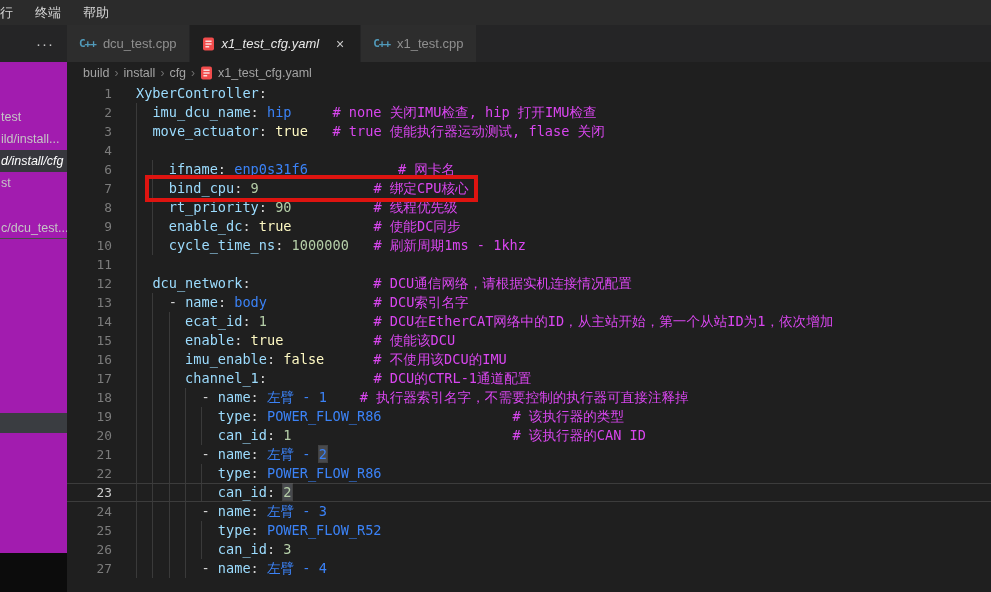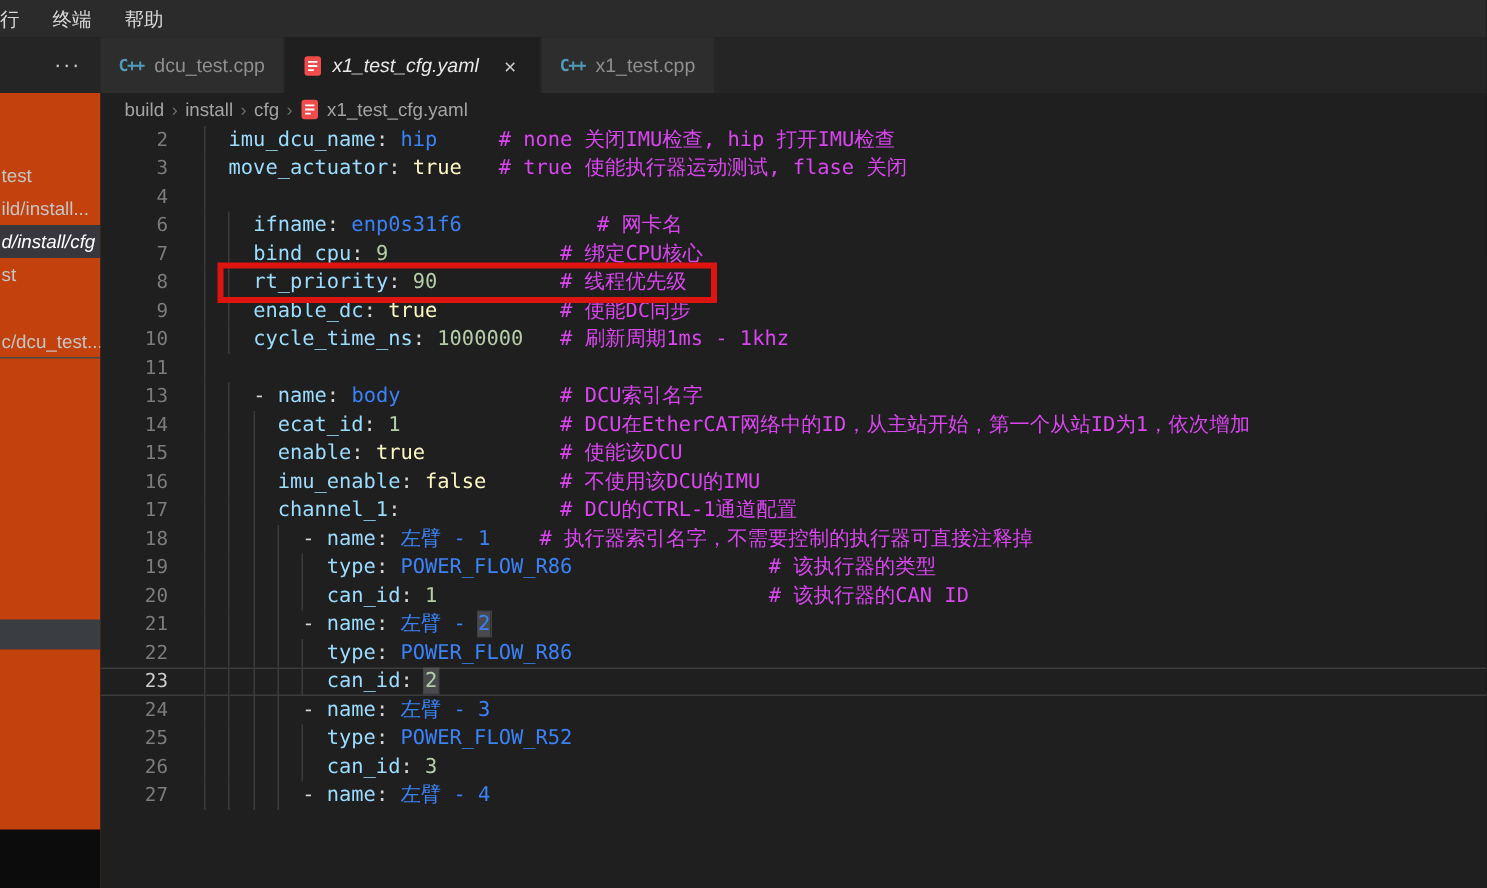--- a/index.html
+++ b/index.html
@@ -18,21 +18,21 @@
                padding-right:13px;box-sizing:border-box;color:#c5c5c5;font-size:15px;letter-spacing:1px;background:#252526;}
   .tab{height:37px;display:flex;align-items:center;gap:7px;padding:0 12px;box-sizing:border-box;
        background:#2d2d2d;border-right:1px solid #252526;font-size:13px;color:#8f8f8f;white-space:nowrap;}
   .tab.active{background:#1f1f1f;color:#e8e8e8;}
   .tab.active .tab-label{font-style:italic;}
   .tab-close{margin-left:6px;color:#cccccc;font-size:14px;line-height:14px;width:16px;text-align:center;border-radius:3px;}
   .icon-cpp{color:#519aba;font-weight:bold;font-size:11px;letter-spacing:-1px;font-family:"DejaVu Sans Mono",monospace;}
   .yaml-svg{display:block;}
 
   
-  .sidebar{position:absolute;left:0;top:62px;width:67px;bottom:0;background:#c2410c;overflow:hidden;}
+  .sidebar{position:absolute;left:0;top:62px;width:67px;bottom:0;background:#a21caf;overflow:hidden;}
   .side-row{position:absolute;left:0;width:67px;height:22px;line-height:22px;font-size:12.5px;
             color:#c5c5c5;white-space:nowrap;padding-left:1px;box-sizing:border-box;}
   .side-row.selected{background:#37373d;color:#ffffff;}
   .side-row.italic{font-style:italic;}
   .side-row.separator{border-bottom:1px solid #4a4a4a;}
   .side-row.empty-hl{background:#3a3d41;height:20px;}
   .side-bottom{position:absolute;left:0;bottom:0;width:67px;height:39px;background:#0c0c0c;}
 
   
   .editor{position:absolute;left:67px;top:62px;right:0;bottom:0;background:#1f1f1f;}
@@ -124,29 +124,31 @@
               <line x1="3.4" y1="4.2" x2="9.6" y2="4.2" stroke="#ffffff" stroke-width="1.2"></line>
               <line x1="3.4" y1="7" x2="9.6" y2="7" stroke="#ffffff" stroke-width="1.2"></line>
               <line x1="3.4" y1="9.8" x2="7.2" y2="9.8" stroke="#ffffff" stroke-width="1.2"></line>
             </svg>
           </span>
           <span>x1_test_cfg.yaml</span>
         </span>
       </div>
     <div class="code-area" id="code-area">
 
+    <div class="code-row"><span class="ln">1</span><span class="code-text"><span class="seg-key">XyberController</span><span class="seg-punct">:</span></span></div>
         <div class="code-row"><span class="guide" style="left: calc(0ch + 69px);"></span><span class="ln">2</span><span class="code-text"><span class="seg-plain">  </span><span class="seg-key">imu_dcu_name</span><span class="seg-punct">:</span><span class="seg-plain"> </span><span class="seg-str">hip</span><span class="seg-plain">     </span><span class="seg-comment"># none 关闭IMU检查, hip 打开IMU检查</span></span></div>
         <div class="code-row"><span class="guide" style="left: calc(0ch + 69px);"></span><span class="ln">3</span><span class="code-text"><span class="seg-plain">  </span><span class="seg-key">move_actuator</span><span class="seg-punct">:</span><span class="seg-plain"> </span><span class="seg-bool">true</span><span class="seg-plain">   </span><span class="seg-comment"># true 使能执行器运动测试, flase 关闭</span></span></div>
         <div class="code-row"><span class="guide" style="left: calc(0ch + 69px);"></span><span class="ln">4</span><span class="code-text"></span></div>
         <div class="code-row"><span class="guide" style="left: calc(0ch + 69px);"></span><span class="guide" style="left: calc(2ch + 69px);"></span><span class="ln">6</span><span class="code-text"><span class="seg-plain">    </span><span class="seg-key">ifname</span><span class="seg-punct">:</span><span class="seg-plain"> </span><span class="seg-str">enp0s31f6</span><span class="seg-plain">           </span><span class="seg-comment"># 网卡名</span></span></div>
         <div class="code-row"><span class="guide" style="left: calc(0ch + 69px);"></span><span class="guide" style="left: calc(2ch + 69px);"></span><span class="ln">7</span><span class="code-text"><span class="seg-plain">    </span><span class="seg-key">bind_cpu</span><span class="seg-punct">:</span><span class="seg-plain"> </span><span class="seg-num">9</span><span class="seg-plain">              </span><span class="seg-comment"># 绑定CPU核心</span></span></div>
         <div class="code-row"><span class="guide" style="left: calc(0ch + 69px);"></span><span class="guide" style="left: calc(2ch + 69px);"></span><span class="ln">8</span><span class="code-text"><span class="seg-plain">    </span><span class="seg-key">rt_priority</span><span class="seg-punct">:</span><span class="seg-plain"> </span><span class="seg-num">90</span><span class="seg-plain">          </span><span class="seg-comment"># 线程优先级</span></span></div>
         <div class="code-row"><span class="guide" style="left: calc(0ch + 69px);"></span><span class="guide" style="left: calc(2ch + 69px);"></span><span class="ln">9</span><span class="code-text"><span class="seg-plain">    </span><span class="seg-key">enable_dc</span><span class="seg-punct">:</span><span class="seg-plain"> </span><span class="seg-bool">true</span><span class="seg-plain">          </span><span class="seg-comment"># 使能DC同步</span></span></div>
         <div class="code-row"><span class="guide" style="left: calc(0ch + 69px);"></span><span class="guide" style="left: calc(2ch + 69px);"></span><span class="ln">10</span><span class="code-text"><span class="seg-plain">    </span><span class="seg-key">cycle_time_ns</span><span class="seg-punct">:</span><span class="seg-plain"> </span><span class="seg-num">1000000</span><span class="seg-plain">   </span><span class="seg-comment"># 刷新周期1ms - 1khz</span></span></div>
         <div class="code-row"><span class="guide" style="left: calc(0ch + 69px);"></span><span class="ln">11</span><span class="code-text"></span></div>
+        <div class="code-row"><span class="guide" style="left: calc(0ch + 69px);"></span><span class="ln">12</span><span class="code-text"><span class="seg-plain">  </span><span class="seg-key">dcu_network</span><span class="seg-punct">:</span><span class="seg-plain">               </span><span class="seg-comment"># DCU通信网络，请根据实机连接情况配置</span></span></div>
         <div class="code-row"><span class="guide" style="left: calc(0ch + 69px);"></span><span class="guide" style="left: calc(2ch + 69px);"></span><span class="ln">13</span><span class="code-text"><span class="seg-plain">    </span><span class="seg-punct">- </span><span class="seg-key">name</span><span class="seg-punct">:</span><span class="seg-plain"> </span><span class="seg-str">body</span><span class="seg-plain">             </span><span class="seg-comment"># DCU索引名字</span></span></div>
         <div class="code-row"><span class="guide" style="left: calc(0ch + 69px);"></span><span class="guide" style="left: calc(2ch + 69px);"></span><span class="guide" style="left: calc(4ch + 69px);"></span><span class="ln">14</span><span class="code-text"><span class="seg-plain">      </span><span class="seg-key">ecat_id</span><span class="seg-punct">:</span><span class="seg-plain"> </span><span class="seg-num">1</span><span class="seg-plain">             </span><span class="seg-comment"># DCU在EtherCAT网络中的ID，从主站开始，第一个从站ID为1，依次增加</span></span></div>
         <div class="code-row"><span class="guide" style="left: calc(0ch + 69px);"></span><span class="guide" style="left: calc(2ch + 69px);"></span><span class="guide" style="left: calc(4ch + 69px);"></span><span class="ln">15</span><span class="code-text"><span class="seg-plain">      </span><span class="seg-key">enable</span><span class="seg-punct">:</span><span class="seg-plain"> </span><span class="seg-bool">true</span><span class="seg-plain">           </span><span class="seg-comment"># 使能该DCU</span></span></div>
         <div class="code-row"><span class="guide" style="left: calc(0ch + 69px);"></span><span class="guide" style="left: calc(2ch + 69px);"></span><span class="guide" style="left: calc(4ch + 69px);"></span><span class="ln">16</span><span class="code-text"><span class="seg-plain">      </span><span class="seg-key">imu_enable</span><span class="seg-punct">:</span><span class="seg-plain"> </span><span class="seg-bool">false</span><span class="seg-plain">      </span><span class="seg-comment"># 不使用该DCU的IMU</span></span></div>
         <div class="code-row"><span class="guide" style="left: calc(0ch + 69px);"></span><span class="guide" style="left: calc(2ch + 69px);"></span><span class="guide" style="left: calc(4ch + 69px);"></span><span class="ln">17</span><span class="code-text"><span class="seg-plain">      </span><span class="seg-key">channel_1</span><span class="seg-punct">:</span><span class="seg-plain">             </span><span class="seg-comment"># DCU的CTRL-1通道配置</span></span></div>
         <div class="code-row"><span class="guide" style="left: calc(0ch + 69px);"></span><span class="guide" style="left: calc(2ch + 69px);"></span><span class="guide" style="left: calc(4ch + 69px);"></span><span class="guide" style="left: calc(6ch + 69px);"></span><span class="ln">18</span><span class="code-text"><span class="seg-plain">        </span><span class="seg-punct">- </span><span class="seg-key">name</span><span class="seg-punct">:</span><span class="seg-plain"> </span><span class="seg-str">左臂 - 1</span><span class="seg-plain">    </span><span class="seg-comment"># 执行器索引名字，不需要控制的执行器可直接注释掉</span></span></div>
         <div class="code-row"><span class="guide" style="left: calc(0ch + 69px);"></span><span class="guide" style="left: calc(2ch + 69px);"></span><span class="guide" style="left: calc(4ch + 69px);"></span><span class="guide" style="left: calc(6ch + 69px);"></span><span class="guide" style="left: calc(8ch + 69px);"></span><span class="ln">19</span><span class="code-text"><span class="seg-plain">          </span><span class="seg-key">type</span><span class="seg-punct">:</span><span class="seg-plain"> </span><span class="seg-str">POWER_FLOW_R86</span><span class="seg-plain">                </span><span class="seg-comment"># 该执行器的类型</span></span></div>
         <div class="code-row"><span class="guide" style="left: calc(0ch + 69px);"></span><span class="guide" style="left: calc(2ch + 69px);"></span><span class="guide" style="left: calc(4ch + 69px);"></span><span class="guide" style="left: calc(6ch + 69px);"></span><span class="guide" style="left: calc(8ch + 69px);"></span><span class="ln">20</span><span class="code-text"><span class="seg-plain">          </span><span class="seg-key">can_id</span><span class="seg-punct">:</span><span class="seg-plain"> </span><span class="seg-num">1</span><span class="seg-plain">                           </span><span class="seg-comment"># 该执行器的CAN ID</span></span></div>
         <div class="code-row"><span class="guide" style="left: calc(0ch + 69px);"></span><span class="guide" style="left: calc(2ch + 69px);"></span><span class="guide" style="left: calc(4ch + 69px);"></span><span class="guide" style="left: calc(6ch + 69px);"></span><span class="ln">21</span><span class="code-text"><span class="seg-plain">        </span><span class="seg-punct">- </span><span class="seg-key">name</span><span class="seg-punct">:</span><span class="seg-plain"> </span><span class="seg-str">左臂 - </span><span class="seg-str seg-hl">2</span></span></div>
         <div class="code-row"><span class="guide" style="left: calc(0ch + 69px);"></span><span class="guide" style="left: calc(2ch + 69px);"></span><span class="guide" style="left: calc(4ch + 69px);"></span><span class="guide" style="left: calc(6ch + 69px);"></span><span class="guide" style="left: calc(8ch + 69px);"></span><span class="ln">22</span><span class="code-text"><span class="seg-plain">          </span><span class="seg-key">type</span><span class="seg-punct">:</span><span class="seg-plain"> </span><span class="seg-str">POWER_FLOW_R86</span></span></div>

